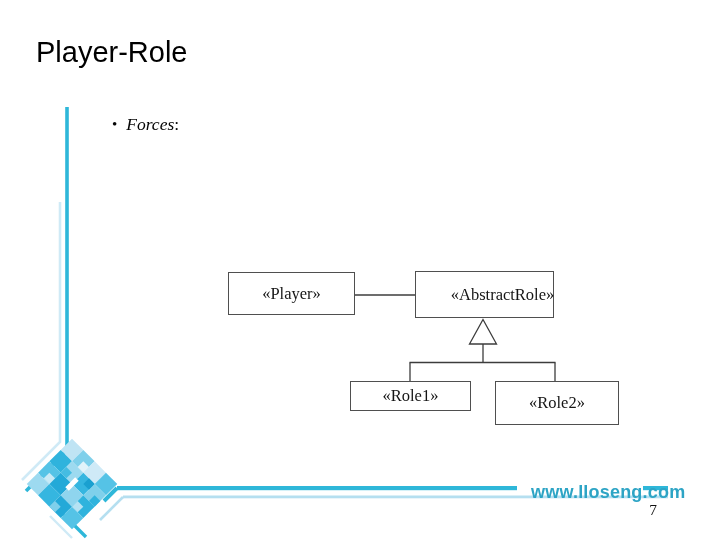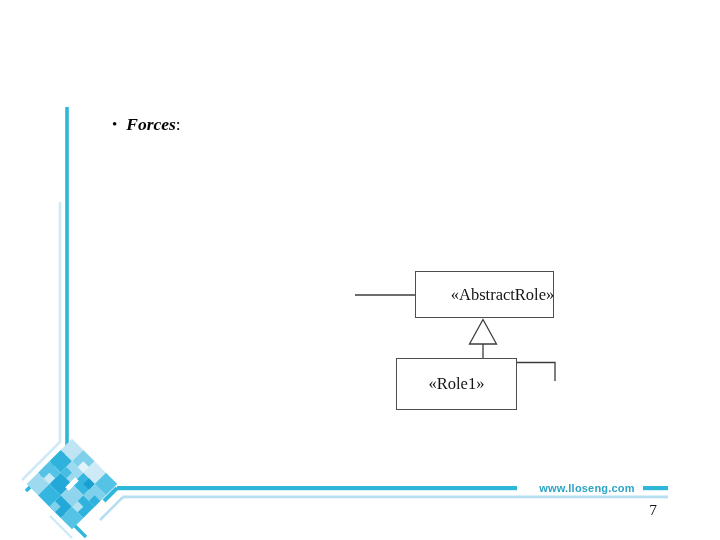--- a/index.html
+++ b/index.html
@@ -13,35 +13,35 @@
     font-family:"Liberation Sans",sans-serif;
     font-size:29px;color:#000;letter-spacing:0px;white-space:nowrap;
   }
   .deco-svg,.diagram-svg{left:0;top:0;width:720px;height:540px;pointer-events:none;}
   .deco-svg{z-index:1;}
   .diagram-svg{z-index:2;}
   .bullet-line{
     left:112px;top:114px;font-size:17.5px;color:#050505;white-space:nowrap;z-index:3;
   }
   .bullet-glyph{font-size:15px;vertical-align:1px;margin-right:9px;}
-  .bullet-term{font-weight:bold;font-style:italic;}
+  .bullet-term{font-weight:normal;font-style:italic;}
   .sub-bullets{
     left:127px;top:143px;width:494px;font-size:17.5px;color:#050505;
     line-height:23px;z-index:3;
   }
   .sub-bullet{padding-left:27px;text-indent:-27px;margin-bottom:6px;}
   .uml-box{
     box-sizing:border-box;border:1.4px solid #4f4f4f;background:#fff;
     display:flex;align-items:center;justify-content:center;
     font-size:16.5px;color:#151515;z-index:4;
   }
   .site-label{
     left:531px;top:482px;width:112px;text-align:center;
     font-family:"Liberation Sans",sans-serif;font-weight:bold;
-    font-size:11px;color:#2da4c5;letter-spacing:0.2px;z-index:5;white-space:nowrap;
+    font-size:18px;color:#2da4c5;letter-spacing:0.2px;z-index:5;white-space:nowrap;
   }
   .page-number{
     left:641px;top:501px;width:24px;text-align:center;
     font-size:15.5px;color:#111;z-index:5;
   }
 </style>
 </head>
 <body>
 
 <div class="slide">
@@ -92,25 +92,28 @@
 
   <svg class="abs diagram-svg" viewBox="0 0 720 540" xmlns="http://www.w3.org/2000/svg">
     <line x1="355" y1="295" x2="415" y2="295" stroke="#3c3c3c" stroke-width="1.3"></line>
     <polygon points="483,319.5 469.5,344 496.5,344" fill="#ffffff" stroke="#3c3c3c" stroke-width="1.3"></polygon>
     <line x1="483" y1="344" x2="483" y2="362.5" stroke="#3c3c3c" stroke-width="1.3"></line>
     <line x1="409.5" y1="362.5" x2="555.5" y2="362.5" stroke="#3c3c3c" stroke-width="1.3"></line>
     <line x1="410" y1="362.5" x2="410" y2="381" stroke="#3c3c3c" stroke-width="1.3"></line>
     <line x1="555" y1="362.5" x2="555" y2="381" stroke="#3c3c3c" stroke-width="1.3"></line>
   </svg>
 
+  <div class="abs title">Player-Role</div>
 
   <div class="abs bullet-line"><span class="bullet-glyph">•</span><span class="bullet-term">Forces</span><span>:</span></div>
 
   <div class="abs sub-bullets">
   </div>
 
+  <div class="abs uml-box" style="left:228px;top:272px;width:127px;height:43px;">«Player»</div>
   <div class="abs uml-box" style="left:415px;top:271px;width:139px;height:47px;padding-left:36px;">«AbstractRole»</div>
-  <div class="abs uml-box" style="left:350px;top:358px;width:121px;height:52px;margin-left:46px;">«Role1»</div>
+  <div class="abs uml-box" style="left:350px;top:381px;width:121px;height:30px;">«Role1»</div>
+  <div class="abs uml-box" style="left:495px;top:381px;width:124px;height:44px;">«Role2»</div>
 
   <div class="abs site-label">www.lloseng.com</div>
   <div class="abs page-number">7</div>
 
 </div>
 
 </body></html>

